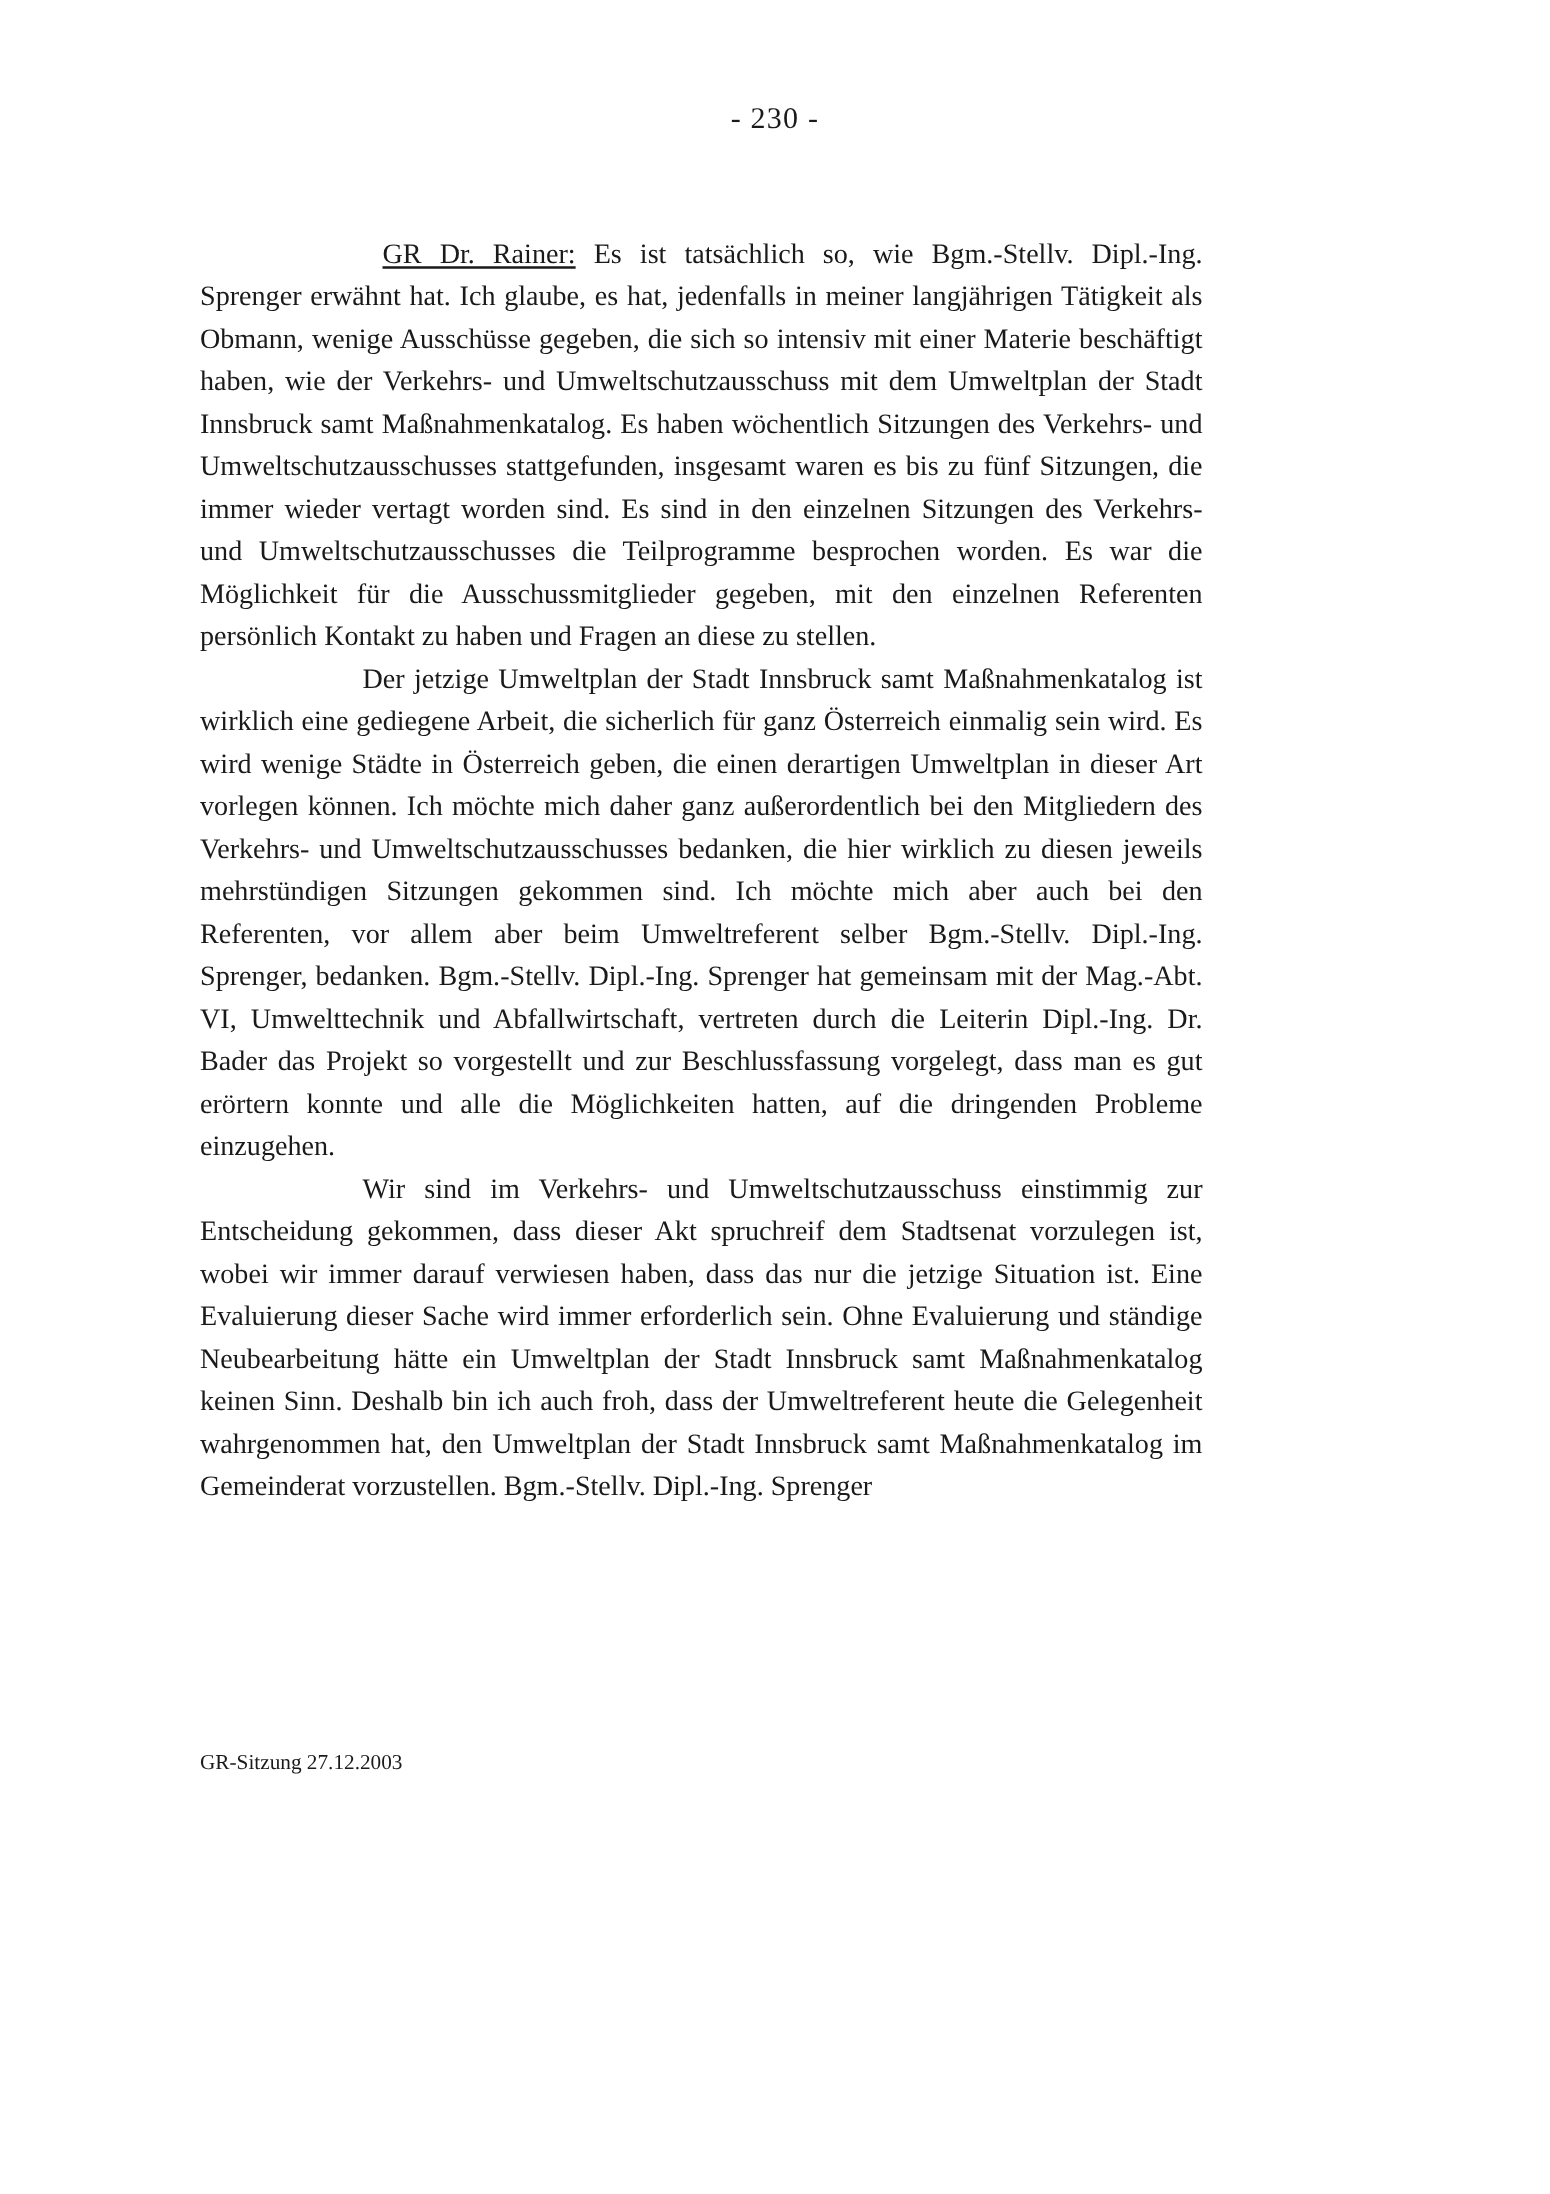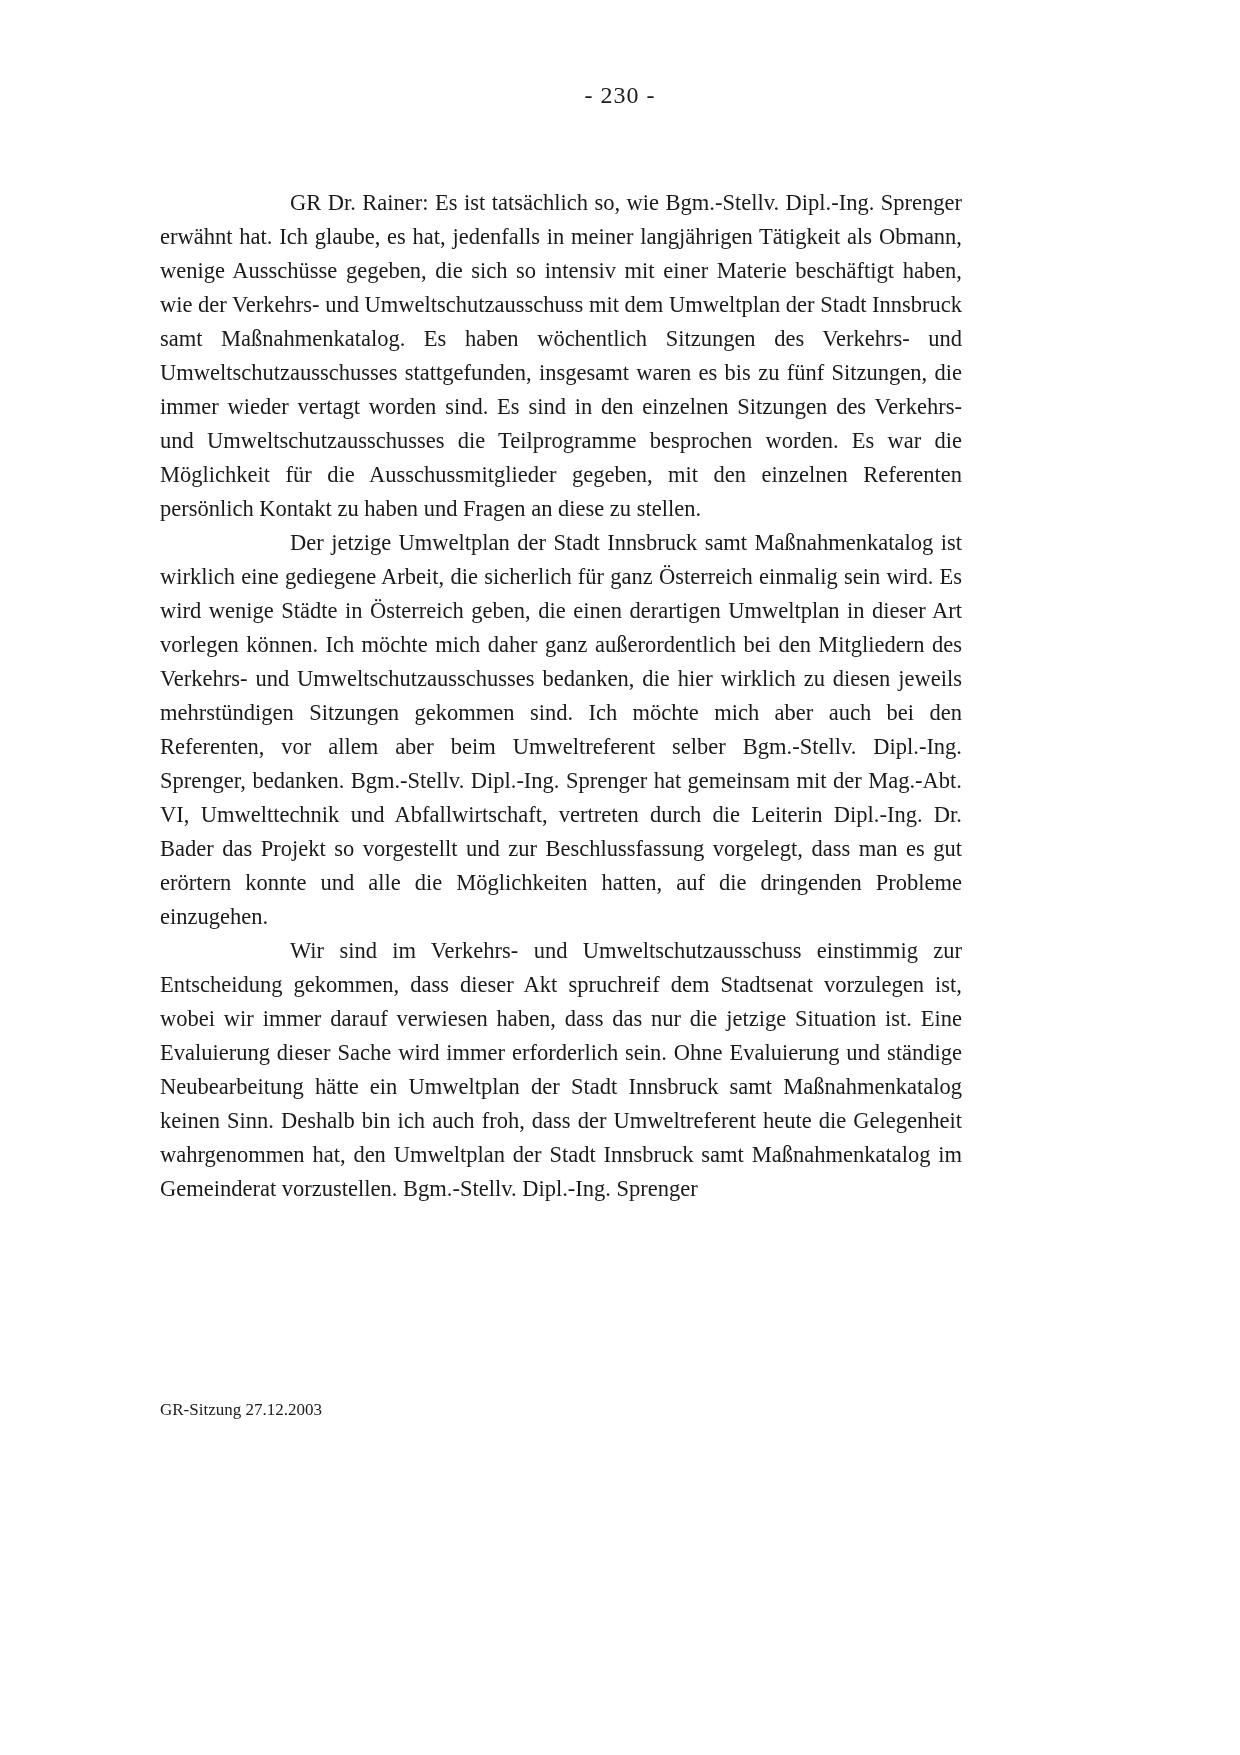--- a/index.html
+++ b/index.html
@@ -36,21 +36,23 @@
     font-size: 22.5px;
     line-height: 34px;
     text-align: justify;
     color: #1a1a1a;
   }
   .para {
     margin: 0;
     text-indent: 130px;
   }
   .speaker {
+    text-decoration: underline;
     text-underline-offset: 3px;
+    margin-left: 16px;
   }
   .footer {
     position: absolute;
     left: 160px;
     top: 1400px;
     font-size: 17px;
     color: #1a1a1a;
   }
 </style>
 </head>

